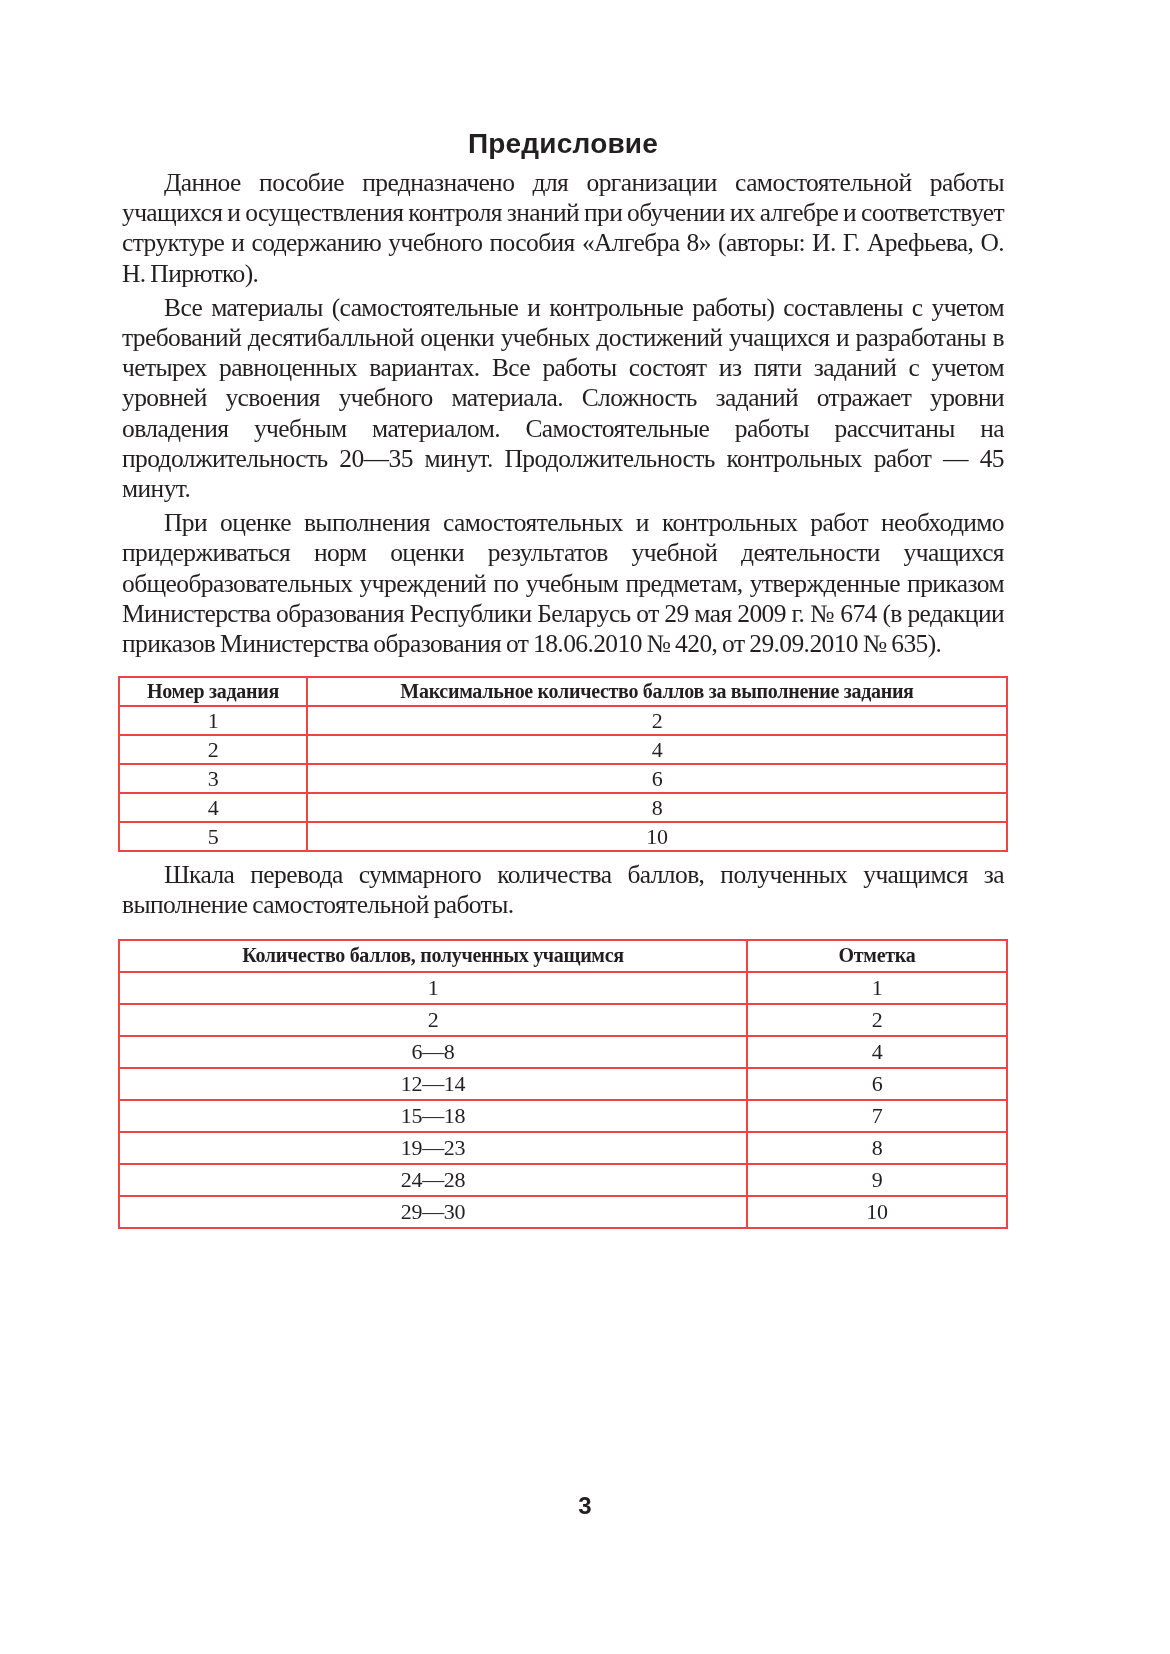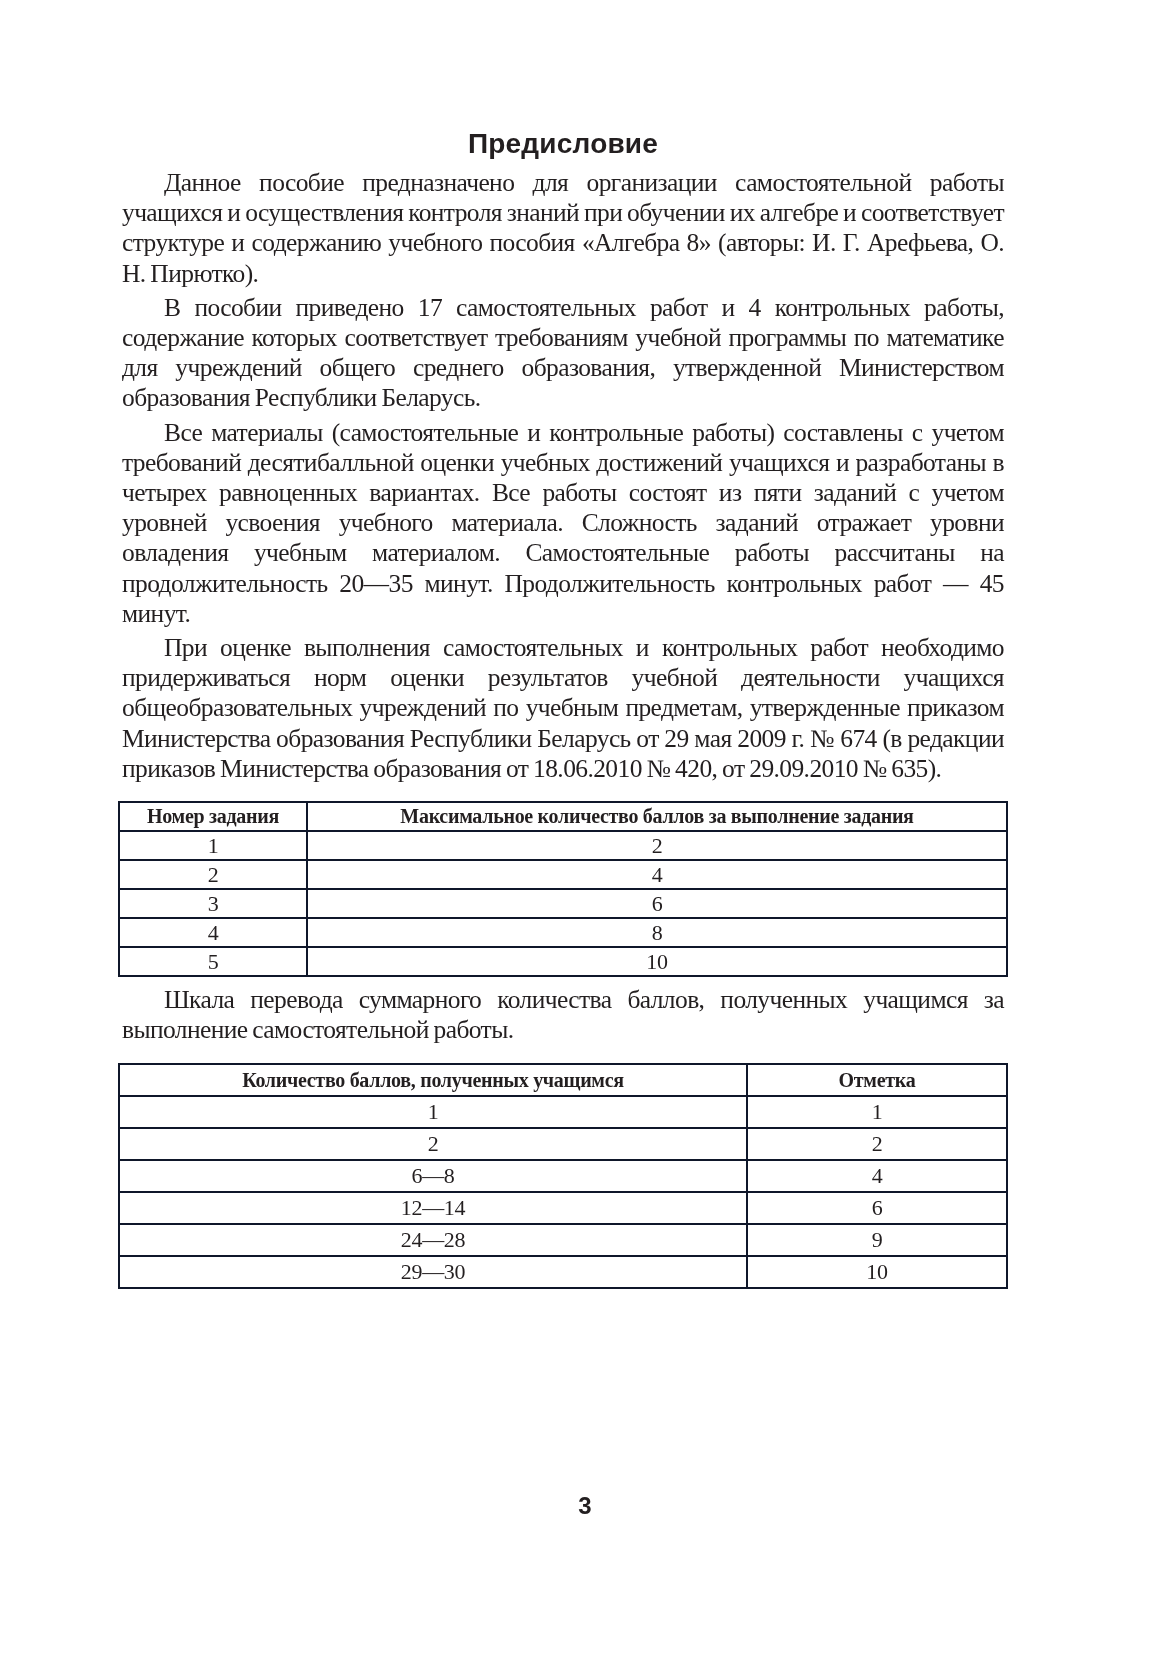--- a/index.html
+++ b/index.html
@@ -39,21 +39,21 @@
       word-spacing: -1px;
       hyphens: manual;
     }
     table.tbl {
       width: 890px;
       border-collapse: collapse;
       font-size: 22px;
       margin-top: 17px;
     }
     table.tbl th, table.tbl td {
-      border: 2px solid #0f172a;
+      border: 2px solid #ef4444;
       text-align: center;
       padding: 0;
       letter-spacing: -0.3px;
     }
     table.tbl th {
       font-weight: bold;
       font-size: 20px;
     }
     #table1 th, #table1 td { height: 27px; }
     #table1 .col1 { width: 186px; }
@@ -72,21 +72,20 @@
       font-size: 24px;
     }
   </style>
 </head>
 <body>
 
 <div class="page">
   <h1 class="title">Предисловие</h1>
 
   <p class="para">Данное пособие предназначено для организации самостоятельной рабо­ты учащихся и осуществления контроля знаний при обучении их алгебре и соответствует структуре и содержанию учебного пособия «Алгебра 8» (авторы: И. Г. Арефьева, О. Н. Пирютко).</p>
-  <p class="para">В пособии приведено 17 самостоятельных работ и 4 контрольных рабо­ты, содержание которых соответствует требованиям учебной программы по математике для учреждений общего среднего образования, утвержденной Министерством образования Республики Беларусь.</p>
   <p class="para">Все материалы (самостоятельные и контрольные работы) составлены с учетом требований десятибалльной оценки учебных достижений уча­щихся и разработаны в четырех равноценных вариантах. Все работы состоят из пяти заданий с учетом уровней усвоения учебного материала. Сложность заданий отражает уровни овладения учебным материалом. Са­мостоятельные работы рассчитаны на продолжительность 20—35 минут. Продолжительность контрольных работ — 45 минут.</p>
   <p class="para">При оценке выполнения самостоятельных и контрольных работ необ­ходимо придерживаться норм оценки результатов учебной деятельности учащихся общеобразовательных учреждений по учебным предметам, утвержденные приказом Министерства образования Республики Беларусь от 29 мая 2009 г. № 674 (в редакции приказов Министерства образования от 18.06.2010 № 420, от 29.09.2010 № 635).</p>
 
   <table class="tbl" id="table1">
     <thead>
       <tr>
         <th class="col1">Номер задания</th>
         <th>Максимальное количество баллов за выполнение задания</th>
       </tr>
     </thead>
@@ -134,20 +133,28 @@
       </tr>
       <tr>
         <td>6—8</td>
         <td class="col2">4</td>
       </tr>
       <tr>
         <td>12—14</td>
         <td class="col2">6</td>
       </tr>
       <tr>
+        <td>15—18</td>
+        <td class="col2">7</td>
+      </tr>
+      <tr>
+        <td>19—23</td>
+        <td class="col2">8</td>
+      </tr>
+      <tr>
         <td>24—28</td>
         <td class="col2">9</td>
       </tr>
       <tr>
         <td>29—30</td>
         <td class="col2">10</td>
       </tr>
     </tbody>
   </table>
 </div>

